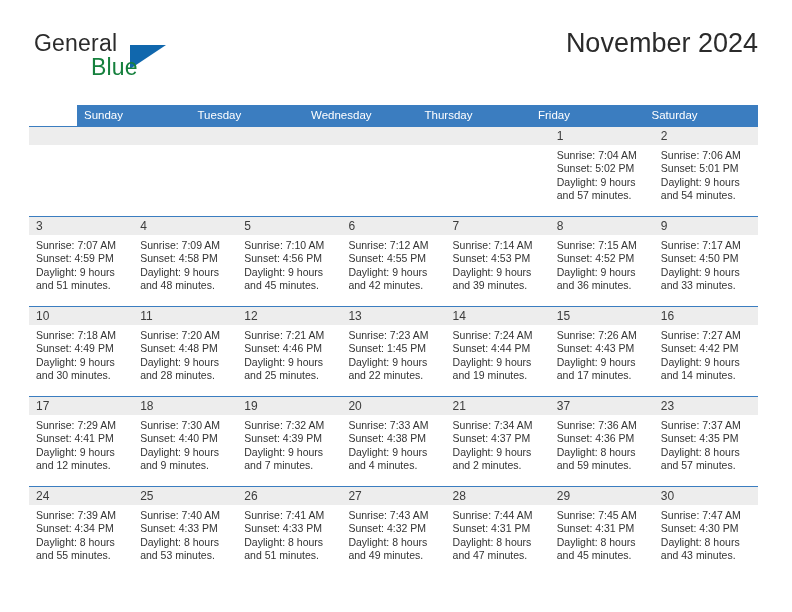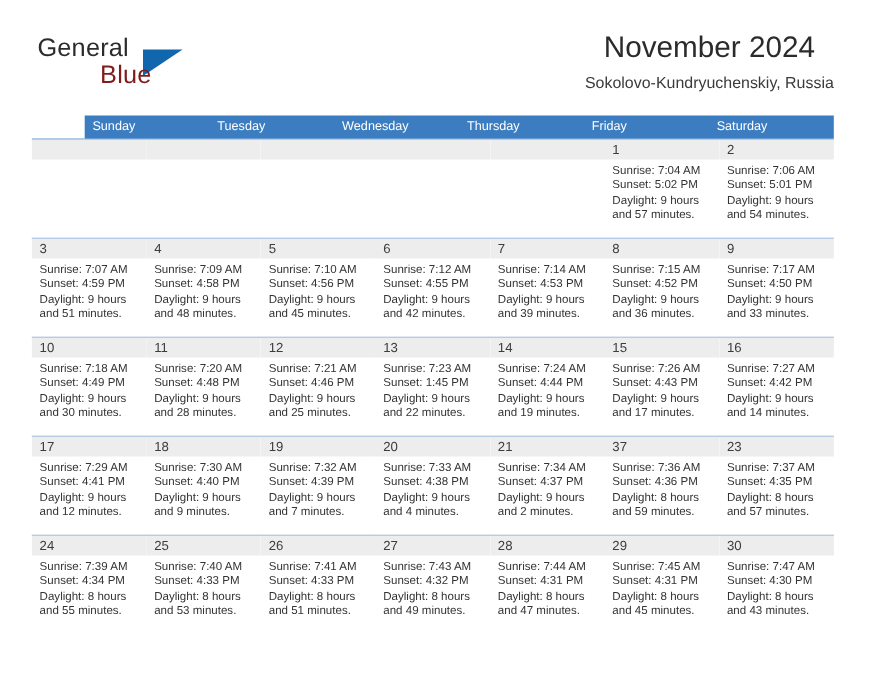--- a/index.html
+++ b/index.html
@@ -45,21 +45,21 @@
     letter-spacing: 0.2px;
     color: #2b2b2b;
     font-family: "Liberation Sans", sans-serif;
   }
   .brand-blue {
     position: absolute;
     left: 57px;
     top: 24px;
     font-size: 23px;
     letter-spacing: 0.2px;
-    color: #7f1d1d;
+    color: #15803d;
     font-family: "Liberation Sans", sans-serif;
   }
   .brand-triangle {
     position: absolute;
     left: 96px;
     top: 15px;
     width: 0;
     height: 0;
     border-left: 36px solid #1067ad;
     border-bottom: 24px solid transparent;
@@ -151,21 +151,20 @@
   <div class="header">
 
     <div class="brand">
       <span class="brand-general">General</span>
       <span class="brand-triangle"></span>
       <span class="brand-blue">Blue</span>
     </div>
 
     <div class="title-block">
       <div class="cal-title">November 2024</div>
-      <div class="cal-subtitle">Sokolovo-Kundryuchenskiy, Russia</div>
     </div>
 
   </div>
 
   <div class="calendar">
 
     <div class="weekday-row">
       <div class="weekday">Sunday</div>
       <div class="weekday">Tuesday</div>
       <div class="weekday">Wednesday</div>

